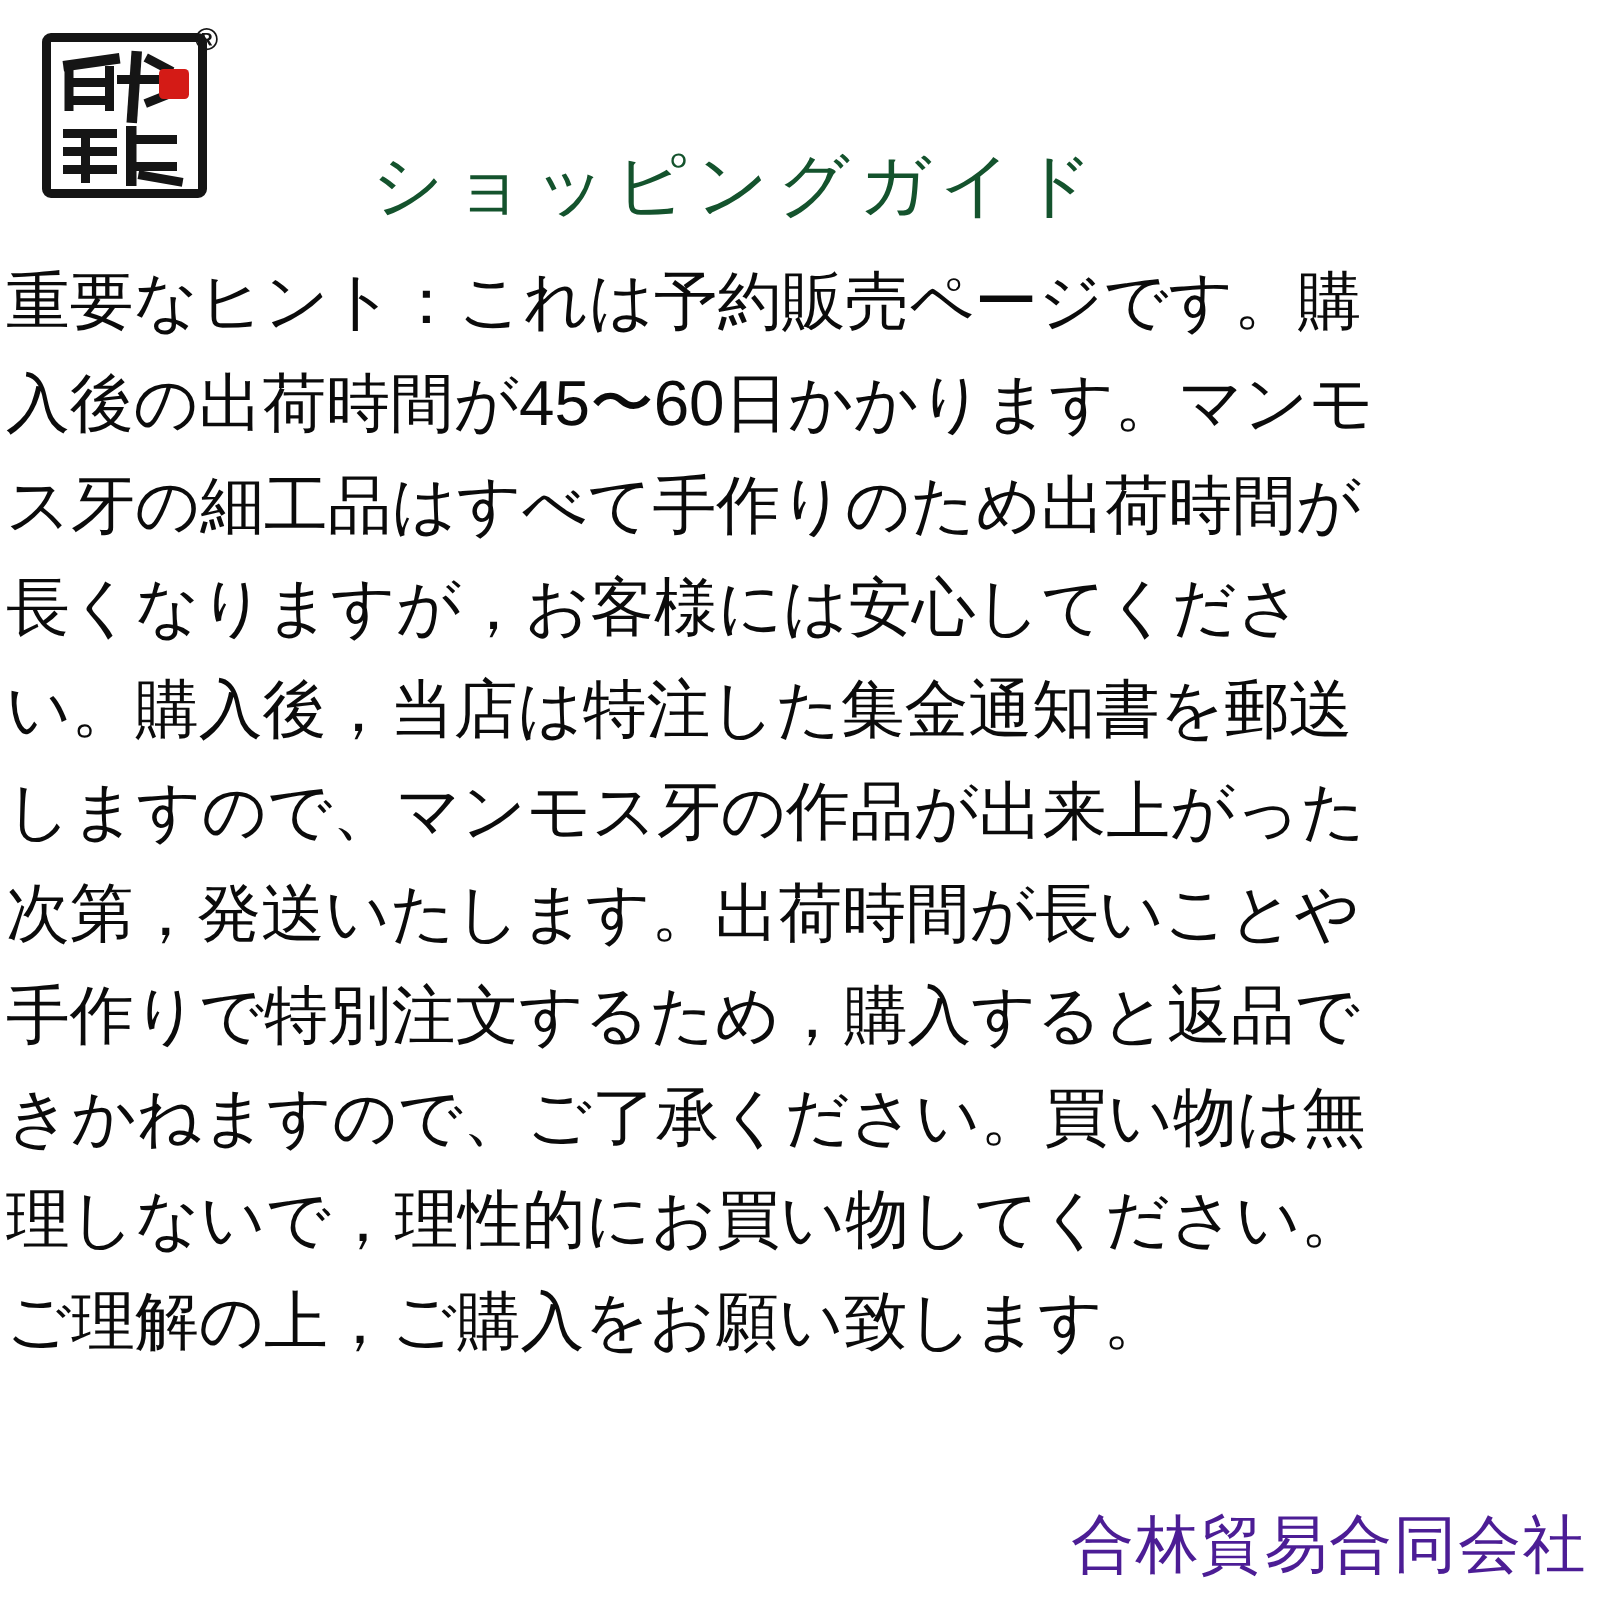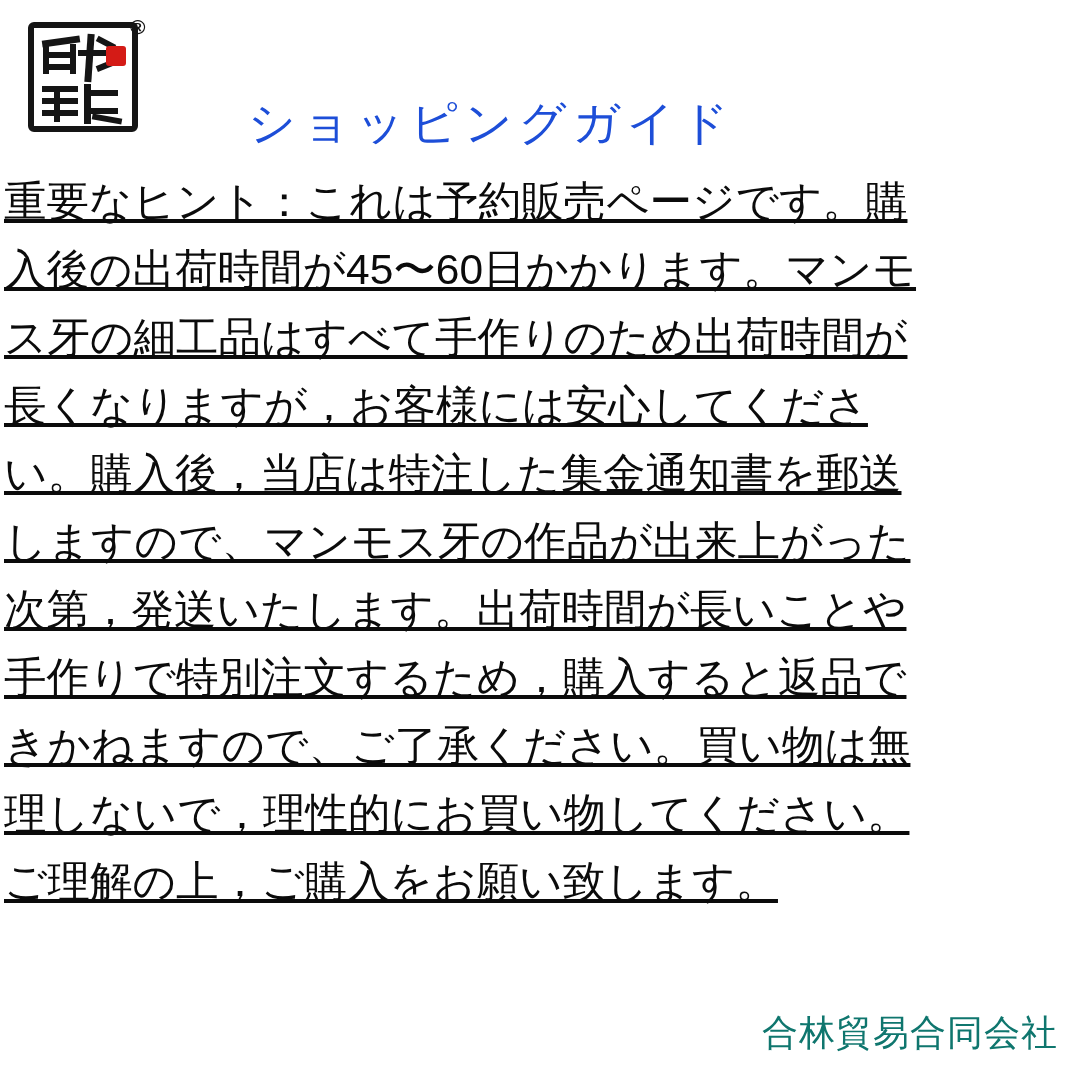--- a/index.html
+++ b/index.html
@@ -91,53 +91,52 @@
     line-height: 1;
   }
 
   .doc-title {
     position: absolute;
     left: 248px;
     top: 92px;
     font-size: 47px;
     letter-spacing: 6px;
     font-weight: 500;
-    color: #1d4ed8;
+    color: #14532d;
     white-space: nowrap;
   }
 
   
   .body-text {
     position: absolute;
     top: 168px;
     left: 0px;
     width: 940px;
     padding: 0 8px 0 4px;
     box-sizing: border-box;
     font-size: 42.5px;
     line-height: 68px;
     letter-spacing: 0px;
     color: #0b0b0b;
-    text-decoration: underline;
   }
   .para {
     margin: 0;
     text-align: left;
     text-justify: inter-character;
   }
   .para + .para { margin-top: 0px; }
 
   
   .footer {
     position: absolute;
     right: 22px;
     bottom: 12px;
-    font-size: 36px;
+    font-size: 42px;
     letter-spacing: 1px;
-    color: #0f766e;
+    color: #4c1d95;
     white-space: nowrap;
   }
 </style>
 </head>
 <body>
 
 <div class="page">
 
   <div class="header">
 

